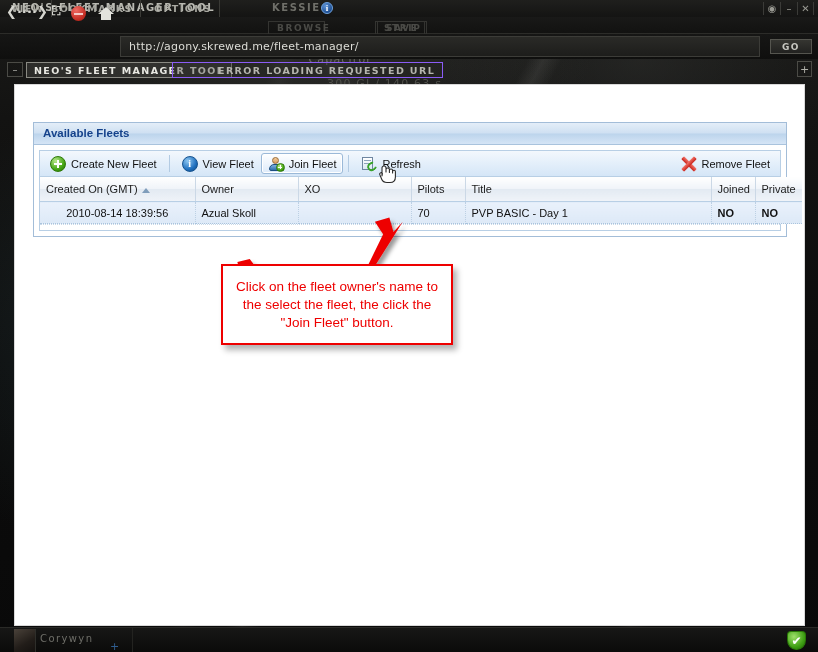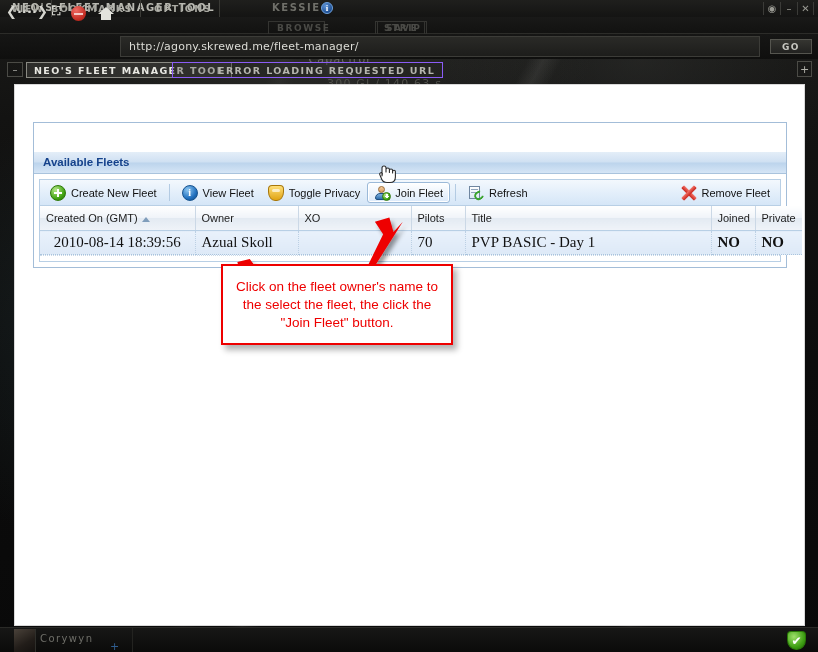--- a/index.html
+++ b/index.html
@@ -167,21 +167,20 @@
   .panel {
     position: absolute; left: 18px; top: 37px; width: 754px;
     border: 1px solid #a3bdd8; background: #ffffff;
   }
   .panel-hd {
     height: 22px; background: linear-gradient(180deg, #e4eef8 0%, #cfe0f2 48%, #bcd4ec 52%, #d5e5f6 100%);
     border-bottom: 1px solid #a9c3dd;
     color: #15428b; font-weight: bold; font-size: 11.5px;
     line-height: 21px; padding-left: 9px;
     font-family: "Liberation Sans", sans-serif;
-    margin-top: 29px;
   }
   .panel-body { padding: 5px; background: #ffffff; }
   .inner { border: 1px solid #b8cfe5; }
 
   
   .tbar {
     height: 26px; display: flex; align-items: center;
     background: linear-gradient(180deg, #f3f8fd 0%, #e2eefa 55%, #d5e6f7 100%);
     border-bottom: 1px solid #b8cfe5; padding: 0 3px; position: relative;
   }
@@ -275,23 +274,23 @@
     font-weight: normal; font-size: 11px; color: #1c1c1c;
     text-align: left; padding: 6px 6px; height: 21px;
     font-family: "Liberation Sans", sans-serif; white-space: nowrap;
   }
   table.grid th .sortarrow {
     display:inline-block; margin-left:4px;
     border-left: 4px solid transparent; border-right: 4px solid transparent;
     border-bottom: 5px solid #7f9dbb; vertical-align: middle;
   }
   table.grid td {
-    font-size: 15px; color: #111; padding: 3px 6px; height: 22px;
+    font-size: 11px; color: #111; padding: 3px 6px; height: 22px;
     border-right: 1px dotted #bcd0e4;
-    font-family: Liberation Serif, serif; white-space: nowrap;
+    font-family: Liberation Sans, sans-serif; white-space: nowrap;
   }
   tr.row-sel td {
     background: linear-gradient(180deg, #e9f1fb, #dde9f7);
     border-top: 1px solid #c3d7ec; border-bottom: 1px dotted #aac4dd;
   }
   td.no { color: #e00000; font-weight: bold; font-size: 10.5px; margin-top: 17px; }
   td.c { text-align: left; }
   .grid-fill { height: 6px; background: #fff; border-top: 1px dotted #c9d9e9; }
 
   
@@ -405,24 +404,20 @@
 
             <div class="tbar">
               <div class="tbtn">
                 <span class="ic ic-plus"></span>
                 <span>Create New Fleet</span>
               </div>
               <div class="tsep"></div>
               <div class="tbtn">
                 <span class="ic ic-info">i</span>
                 <span>View Fleet</span>
-              </div>
-              <div class="tbtn">
-                <span class="ic ic-shield"></span>
-                <span>Toggle Privacy</span>
               </div>
               <div class="tbtn hover">
                 <span class="ic ic-user">
                   <span class="head"></span>
                     <span class="body"></span>
                     <span class="badge"></span>
                 </span>
                 <span>Join Fleet</span>
               </div>
               <div class="tsep"></div>

